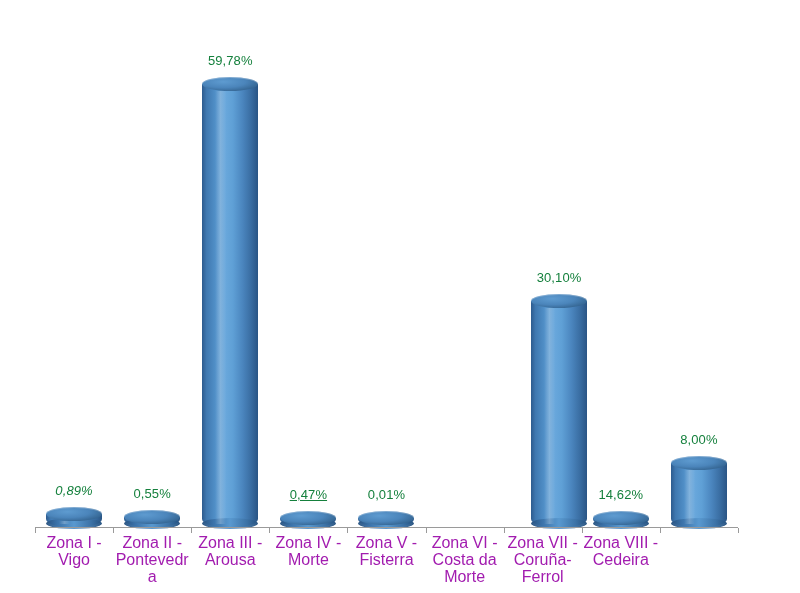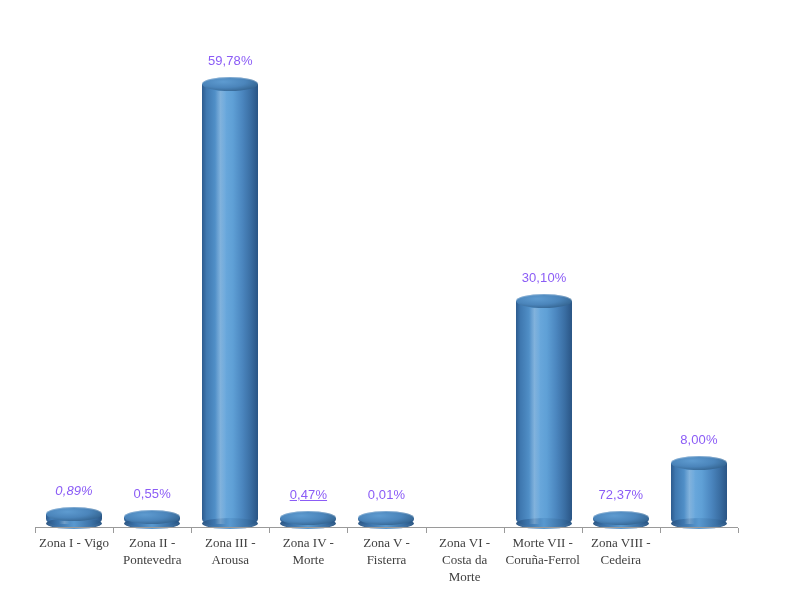--- a/index.html
+++ b/index.html
@@ -130,42 +130,41 @@
     background: linear-gradient(to right, rgba(255,255,255,0.0), rgba(255,255,255,0.22), rgba(255,255,255,0.0));
     pointer-events: none;
   }
 
   
   .data-label {
     position: absolute;
     left: 50%;
     transform: translateX(-50%);
     font-size: 13px;
-    color: #8b5cf6;
+    color: #15803d;
     white-space: nowrap;
     letter-spacing: .1px;
   }
 
   
   #category-layer {
     position: absolute;
     left: 35px;
     top: 534px;
     width: 703px;
     height: 59px;
   }
   .cat-label {
     position: absolute;
     top: 0;
     text-align: center;
-    font-size: 13px;
+    font-size: 16px;
     line-height: 17px;
-    color: #404040;
+    color: #a21caf;
     word-wrap: break-word;
-    font-family: Liberation Serif, serif;
   }
 </style>
 </head>
 <body>
 
 <div id="chart-root">
 
   <div id="plot-area">
       <div class="bar-slot" style="left: 0px; width: 78.1111px; font-style: italic;">
         <div class="cylinder" style="height: 21px;">
@@ -205,37 +204,37 @@
       </div>
       <div class="bar-slot" style="left: 312.444px; width: 78.1111px;">
         <div class="cylinder" style="height: 17px;">
           <div class="cyl-body" style="height: 10px;"></div>
           <div class="cyl-bottom"></div>
           <div class="cyl-gloss" style="height: 0px;"></div>
           <div class="cyl-top" style="bottom: 3px;"></div>
         </div>
         <div class="data-label" style="bottom: 26px;">0,01%</div>
       </div>
-      <div class="bar-slot" style="left: 470px; width: 78.1111px;">
+      <div class="bar-slot" style="left: 485px; width: 78.1111px;">
         <div class="cylinder" style="height: 234px;">
           <div class="cyl-body" style="height: 227px;"></div>
           <div class="cyl-bottom"></div>
           <div class="cyl-gloss" style="height: 216px;"></div>
           <div class="cyl-top" style="bottom: 220px;"></div>
         </div>
         <div class="data-label" style="bottom: 243px;">30,10%</div>
       </div>
       <div class="bar-slot" style="left: 546.778px; width: 78.1111px;">
         <div class="cylinder" style="height: 17px;">
           <div class="cyl-body" style="height: 10px;"></div>
           <div class="cyl-bottom"></div>
           <div class="cyl-gloss" style="height: 0px;"></div>
           <div class="cyl-top" style="bottom: 3px;"></div>
         </div>
-        <div class="data-label" style="bottom: 26px;">72,37%</div>
+        <div class="data-label" style="bottom: 26px;">14,62%</div>
       </div>
       <div class="bar-slot" style="left: 624.889px; width: 78.1111px;">
         <div class="cylinder" style="height: 72px;">
           <div class="cyl-body" style="height: 65px;"></div>
           <div class="cyl-bottom"></div>
           <div class="cyl-gloss" style="height: 54px;"></div>
           <div class="cyl-top" style="bottom: 58px;"></div>
         </div>
         <div class="data-label" style="bottom: 81px;">8,00%</div>
       </div>
@@ -254,17 +253,17 @@
       <div class="axis-tick" style="left: 624.889px;"></div>
       <div class="axis-tick" style="left: 703px;"></div>
     </div>
   <div id="category-layer">
       <div class="cat-label" style="left: 0px; width: 78.1111px;">Zona I - Vigo</div>
       <div class="cat-label" style="left: 78.1111px; width: 78.1111px;">Zona II - Pontevedra</div>
       <div class="cat-label" style="left: 156.222px; width: 78.1111px;">Zona III - Arousa</div>
       <div class="cat-label" style="left: 234.333px; width: 78.1111px;">Zona IV - Morte</div>
       <div class="cat-label" style="left: 312.444px; width: 78.1111px;">Zona V - Fisterra</div>
       <div class="cat-label" style="left: 390.556px; width: 78.1111px;">Zona VI - Costa da Morte</div>
-      <div class="cat-label" style="left: 468.667px; width: 78.1111px;">Morte VII - Coruña-Ferrol</div>
+      <div class="cat-label" style="left: 468.667px; width: 78.1111px;">Zona VII - Coruña-Ferrol</div>
       <div class="cat-label" style="left: 546.778px; width: 78.1111px;">Zona VIII - Cedeira</div>
     </div>
 
 </div>
 
 </body></html>

